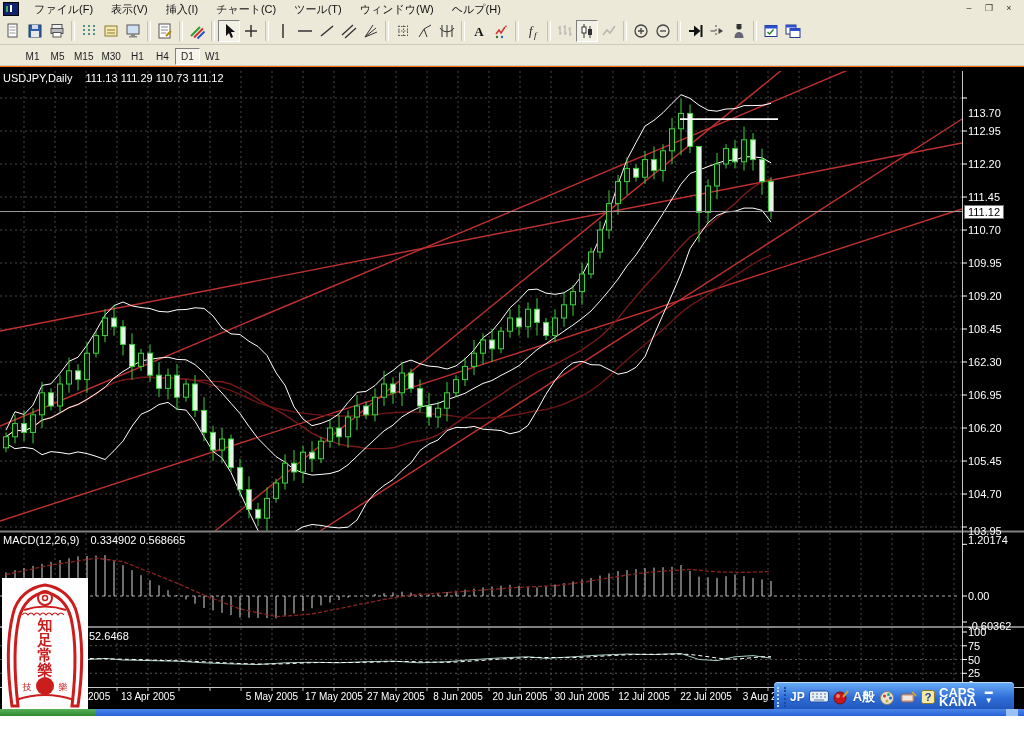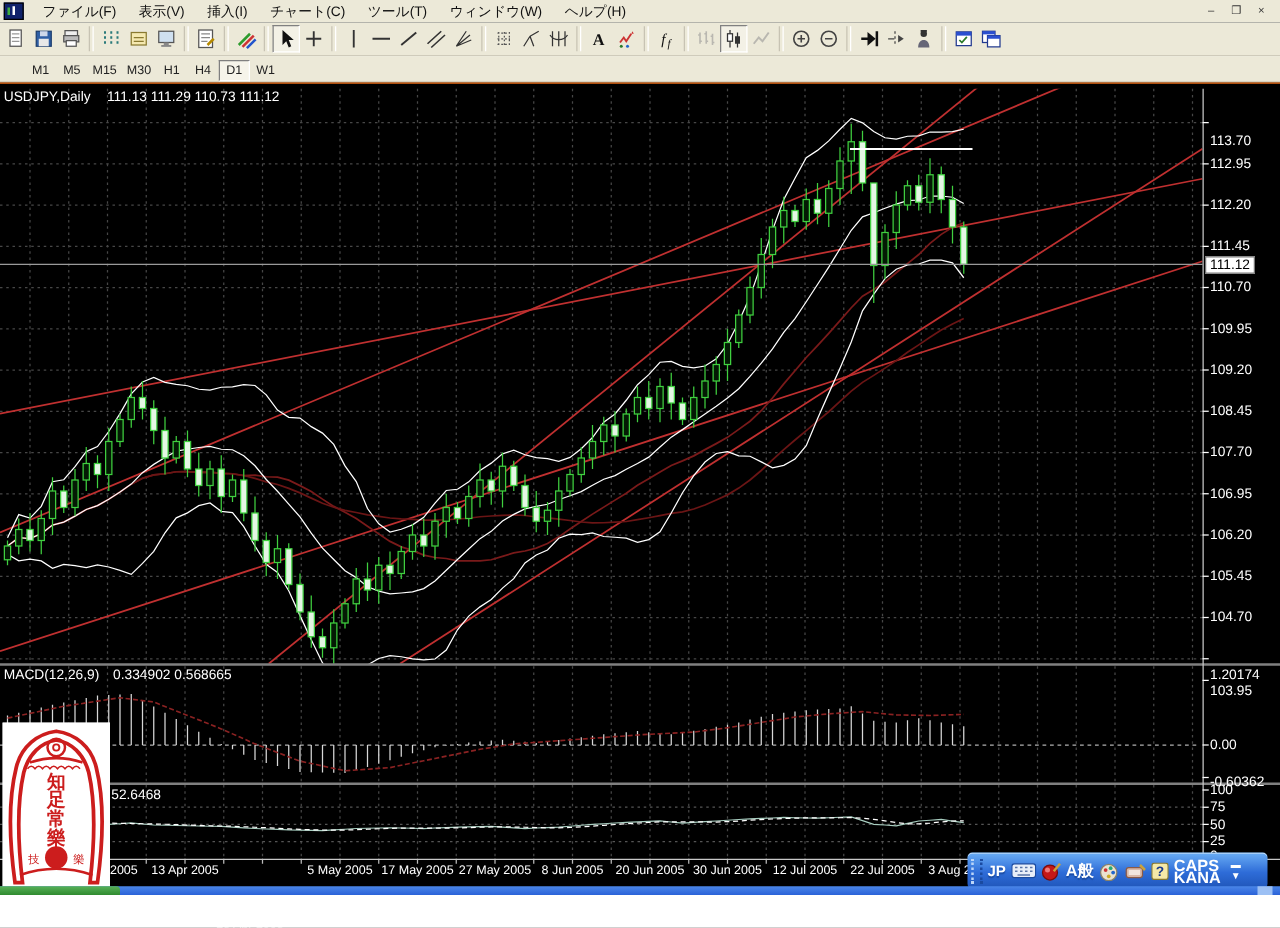--- a/index.html
+++ b/index.html
@@ -737,26 +737,26 @@
 
     <div id="price-labels">
         <div class="axis-label price-label" style="top: 40px;">113.70</div>
         <div class="axis-label price-label" style="top: 58px;">112.95</div>
         <div class="axis-label price-label" style="top: 91px;">112.20</div>
         <div class="axis-label price-label" style="top: 124px;">111.45</div>
         <div class="axis-label price-label" style="top: 157px;">110.70</div>
         <div class="axis-label price-label" style="top: 190px;">109.95</div>
         <div class="axis-label price-label" style="top: 223px;">109.20</div>
         <div class="axis-label price-label" style="top: 256px;">108.45</div>
-        <div class="axis-label price-label" style="top: 289px;">107.70</div>
+        <div class="axis-label price-label" style="top: 289px;">162.30</div>
         <div class="axis-label price-label" style="top: 322px;">106.95</div>
         <div class="axis-label price-label" style="top: 355px;">106.20</div>
         <div class="axis-label price-label" style="top: 388px;">105.45</div>
         <div class="axis-label price-label" style="top: 421px;">104.70</div>
-        <div class="axis-label price-label" style="top: 480px;">103.95</div>
+        <div class="axis-label price-label" style="top: 458px;">103.95</div>
       </div>
     <div class="cur-price" style="top:138px;">111.12</div>
     <div id="sub-labels">
         <div class="axis-label price-label" style="top: 467px;">1.20174</div>
         <div class="axis-label price-label" style="top: 523px;">0.00</div>
         <div class="axis-label price-label" style="top: 553px;">-0.60362</div>
         <div class="axis-label price-label" style="top: 559px;">100</div>
         <div class="axis-label price-label" style="top: 573px;">75</div>
         <div class="axis-label price-label" style="top: 587px;">50</div>
         <div class="axis-label price-label" style="top: 600px;">25</div>

